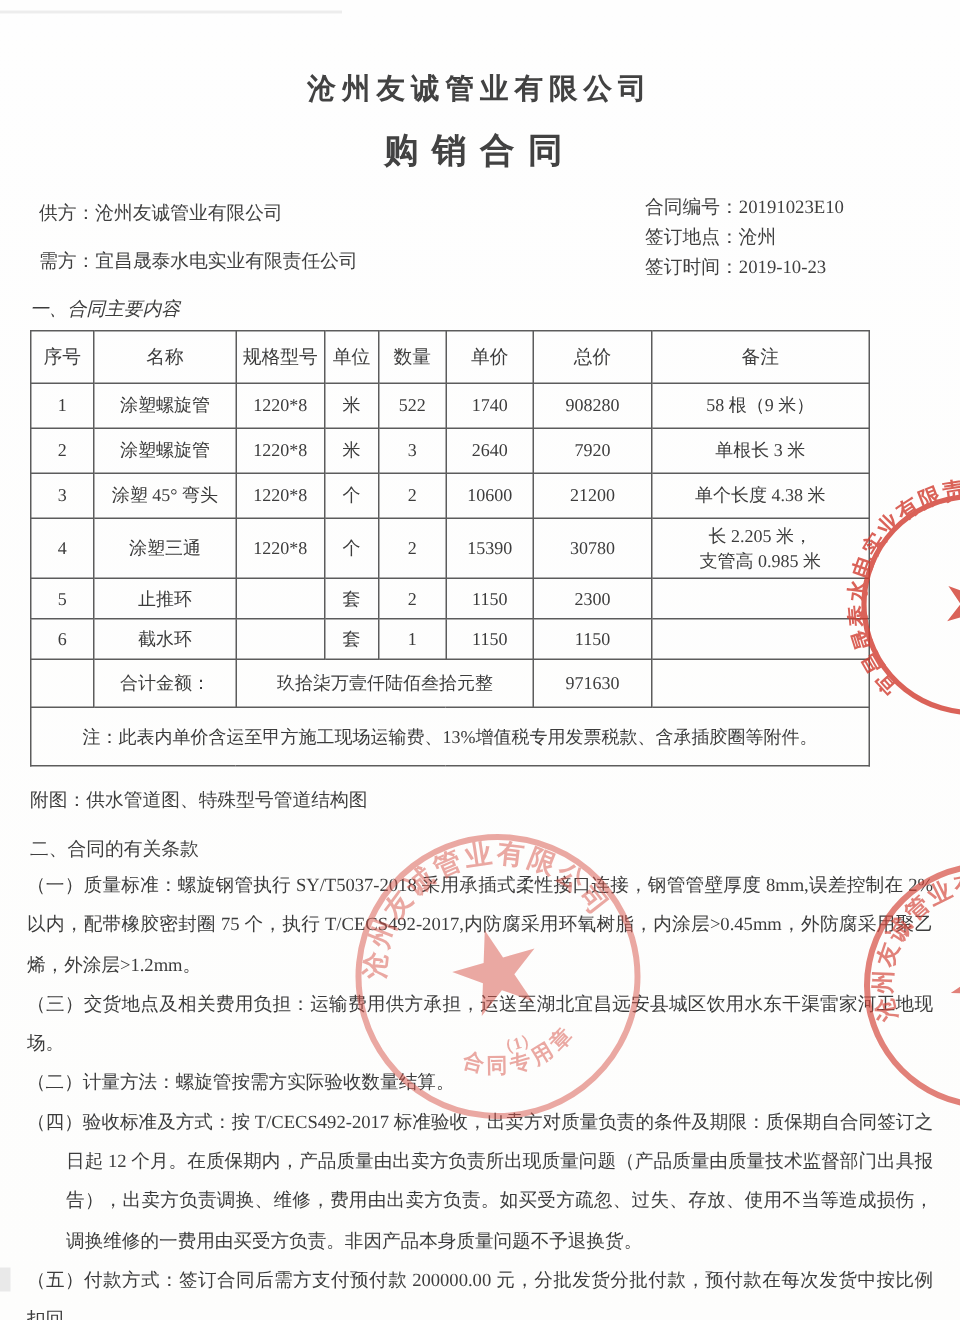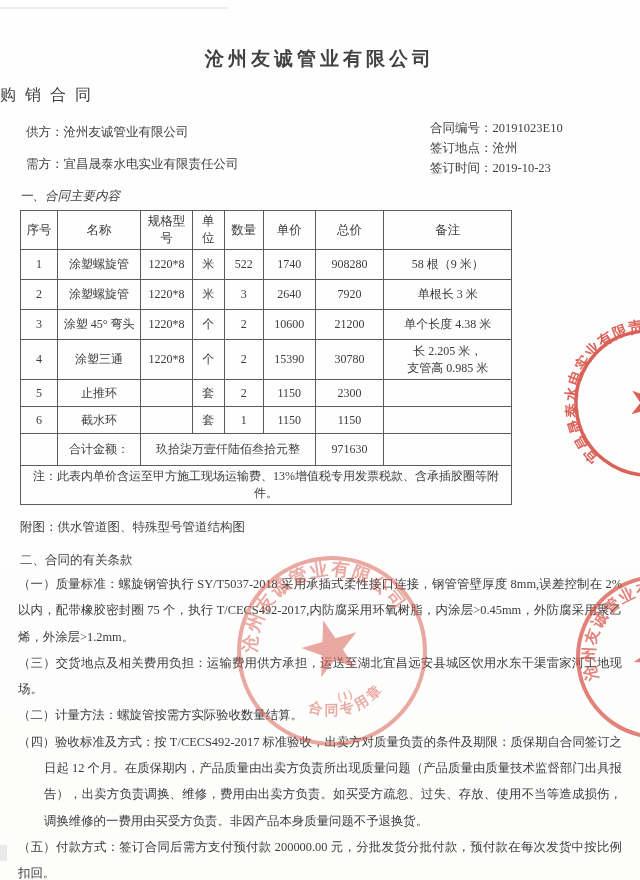--- a/index.html
+++ b/index.html
@@ -16,33 +16,33 @@
   }
   
   .scan-line-top{position:absolute;top:7px;left:0;width:228px;height:2px;background:#ededed;}
   .scan-smudge{position:absolute;top:845px;left:0;width:7px;height:16px;background:#e9e9e9;}
 
   .company-title{
     margin:46px 0 0 0;text-align:center;
     font-size:19px;font-weight:600;letter-spacing:4px;color:#424242;
   }
   .doc-title{
-    margin:13px 0 0 0;
-    font-size:16px;font-weight:400;letter-spacing:9px;color:#424242;
+    margin:13px 0 0 0;text-align:center;
+    font-size:23px;font-weight:700;letter-spacing:9px;color:#424242;
   }
   .info{position:relative;margin:16px 20px 0 26px;font-size:12.5px;height:62px;}
   .info-left .line{position:absolute;left:0;white-space:nowrap;}
   .supplier-line{top:2px;}
   .buyer-line{top:34px;}
   .info-right{position:absolute;left:404px;top:-4px;line-height:20px;white-space:nowrap;}
   .section-title{margin:4px 0 5px 20px;font-size:12.5px;color:#3c3c3c;font-style:italic;}
 
   table.items{
     border-collapse:collapse;table-layout:fixed;
-    width:492px;margin-left:20px;
+    width:560px;margin-left:20px;
     font-size:12px;color:#3c3c3c;
   }
   table.items td,table.items th{
     border:1px solid #5c5c5c;text-align:center;vertical-align:middle;
     font-weight:normal;padding:2px 3px;overflow:hidden;
   }
   tr.hdr th{height:30px;font-size:12.5px;}
   tr.r{height:30px;}
   tr.r4{height:40px;}
   tr.rs{height:27px;}

